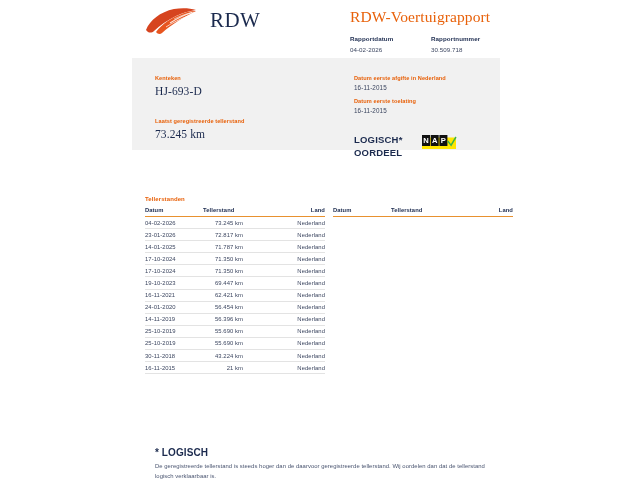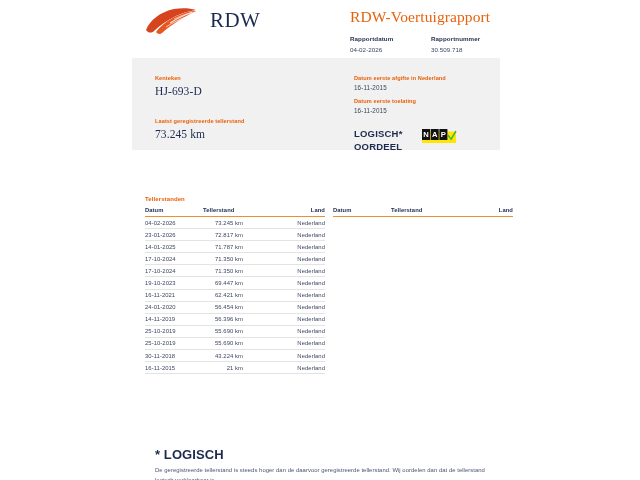--- a/index.html
+++ b/index.html
@@ -145,21 +145,21 @@
     line-height: 1.35;
   }
 
   .field-spacer {
     height: 14px;
   }
 
   .verdict-row {
     position: absolute;
     left: 222px;
-    top: 70px;
+    top: 76px;
     width: 150px;
     display: flex;
     align-items: flex-start;
     gap: 18px;
   }
   .verdict-text {
     font-size: 9.5px;
     font-weight: 700;
     color: #1b2a4e;
     line-height: 1.35;
@@ -224,21 +224,21 @@
   table.odo tbody tr:last-child td { border-bottom: 1px solid #e3e3e3; }
 
   
   .footnote {
     position: absolute;
     left: 155px;
     top: 447px;
     width: 330px;
   }
   .footnote-title {
-    font-size: 13px;
+    font-size: 10px;
     font-weight: 700;
     color: #1b2a4e;
     letter-spacing: 0.1px;
     margin-bottom: 4px;
   }
   .footnote-body {
     font-size: 5.9px;
     font-weight: 400;
     color: #4a5570;
     line-height: 1.62;

